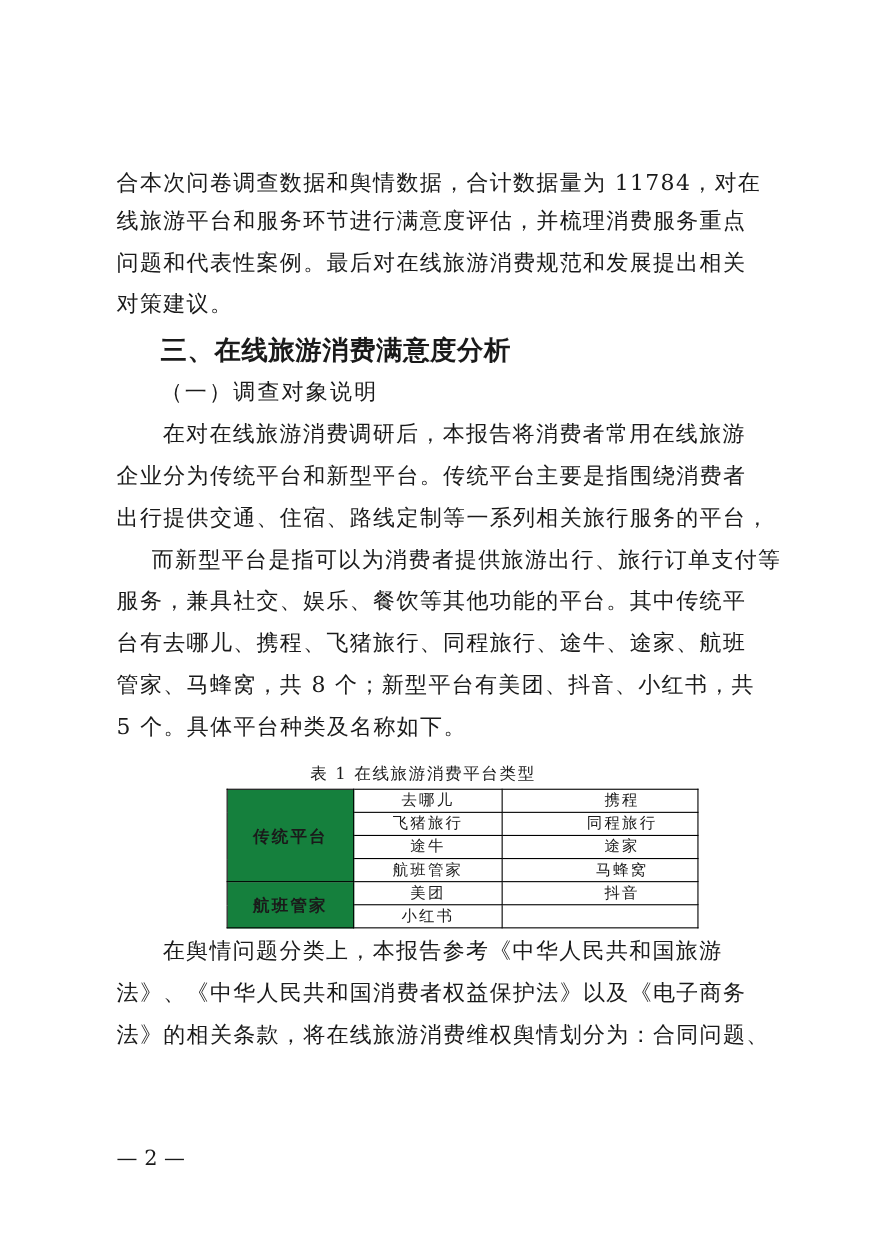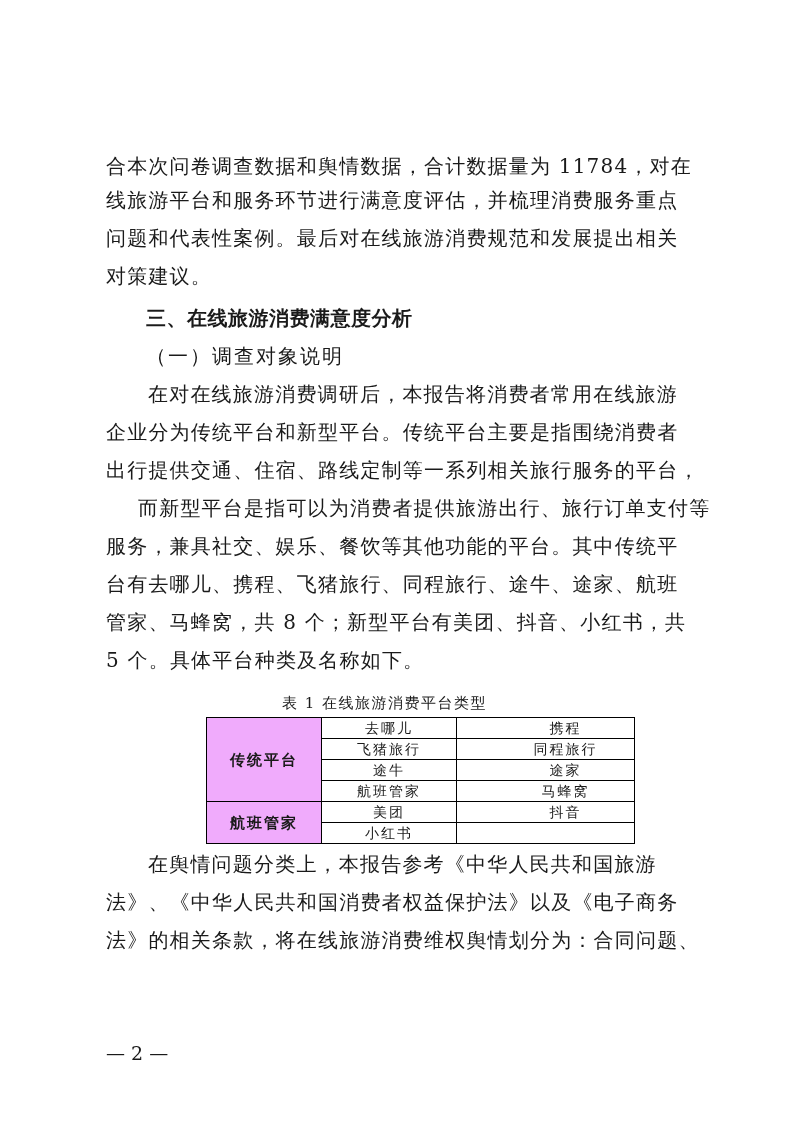--- a/index.html
+++ b/index.html
@@ -1,31 +1,31 @@
 <!DOCTYPE html>
 <html><head>
 <meta charset="utf-8">
 <style>
   html, body { margin: 0; padding: 0; background: #ffffff; }
   body { width: 793px; height: 1122px; position: relative; overflow: hidden;
          font-family: "DejaVu Serif", "Liberation Serif", serif; color: #1a1a1a; }
   .line { position: absolute; left: 106px; font-size: 20px; line-height: 24px;
           white-space: nowrap; letter-spacing: 1.2px; }
-  .heading1 { position: absolute; left: 146px; font-size: 20px; line-height: 24px;
+  .heading1 { position: absolute; left: 146px; font-size: 24px; line-height: 24px;
               font-family: "DejaVu Sans", "Liberation Sans", sans-serif; font-weight: bold;
               white-space: nowrap; letter-spacing: 0.5px; }
   .heading2 { position: absolute; left: 146px; font-size: 20px; line-height: 24px;
               white-space: nowrap; letter-spacing: 2px; }
   .caption { position: absolute; left: 282px; top: 693px; font-size: 15px; line-height: 20px;
              white-space: nowrap; letter-spacing: 1.5px; }
   table.plat { position: absolute; left: 206px; top: 717px; border-collapse: collapse;
                font-size: 14px; }
   table.plat td { border: 1px solid #000; height: 20px; padding: 0; text-align: center;
                   line-height: 20px; letter-spacing: 2px; }
-  table.plat td.cat { background: #f0abfc; width: 114px; font-weight: bold;
+  table.plat td.cat { background: #15803d; width: 114px; font-weight: bold;
                       font-family: "DejaVu Sans", "Liberation Sans", sans-serif; font-size: 15px; }
   table.plat td.c1 { width: 134px; }
   table.plat td.c2 { width: 137px; padding-left: 40px; }
   .pagenum { position: absolute; left: 106px; top: 1042px; font-size: 19px;
              font-family: "DejaVu Serif", "Liberation Serif", serif; white-space: nowrap; }
 </style>
 </head>
 <body>
 
 <div class="line" style="top:154px;">合本次问卷调查数据和舆情数据，合计数据量为 11784，对在</div>

